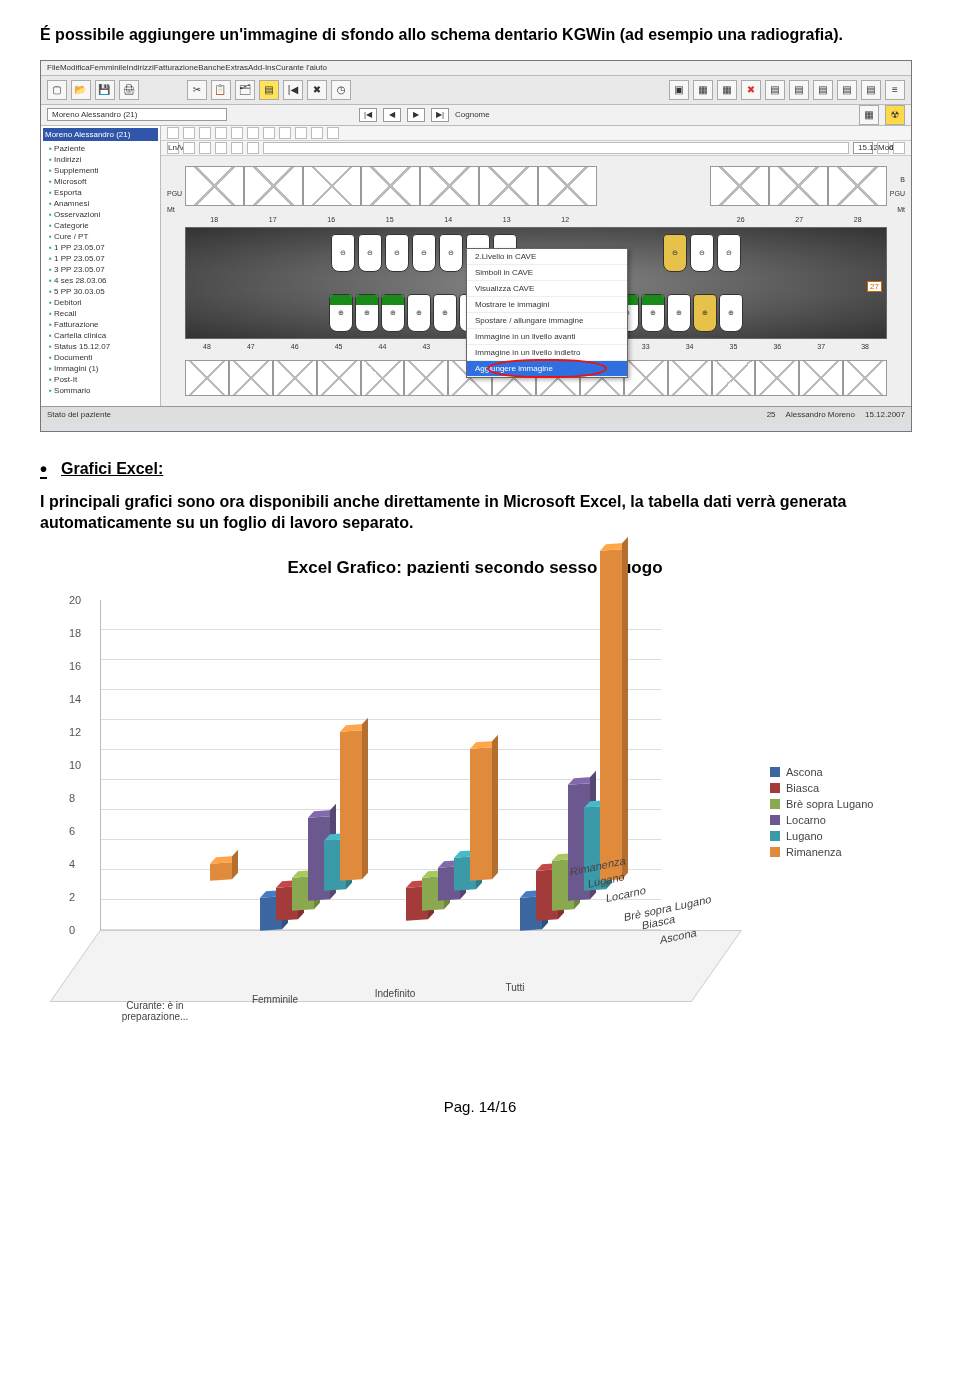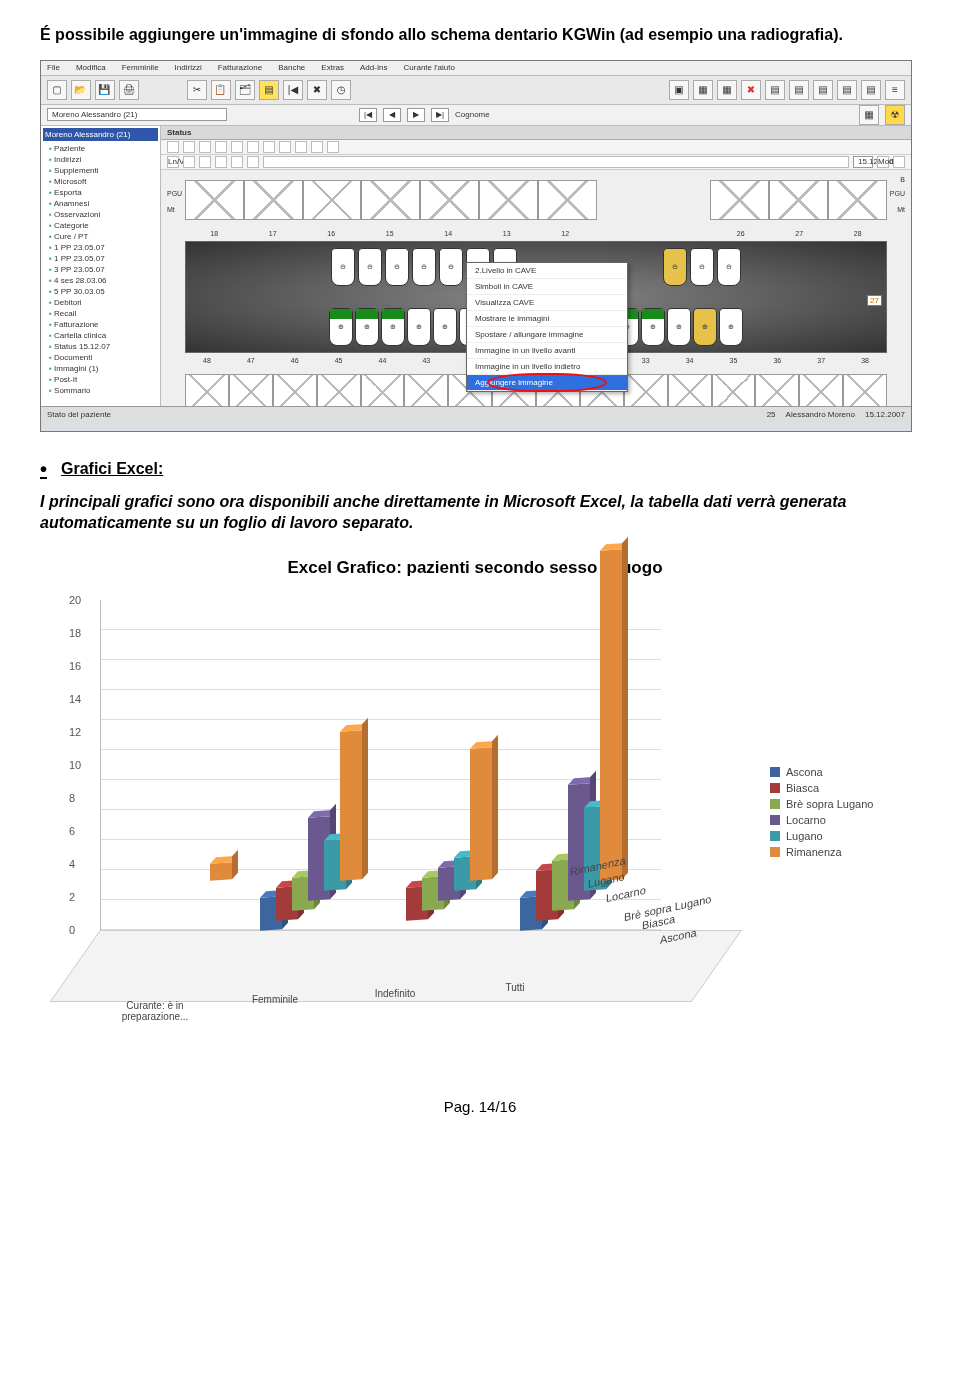--- a/index.html
+++ b/index.html
@@ -35,21 +35,21 @@
     align-items:center;
     padding:0 4px;
     font-size:8px;
     justify-content:space-between;
   }
   .menubar {
     height: 14px;
     background:#efefef;
     border-bottom:1px solid #bbb;
     display:flex;
-    gap:16px;
+    gap:0;
     padding:0 6px;
     align-items:center;
     font-size:8px;
   }
   .toolbar {
     height: 24px;
     background:#e9e9e9;
     border-bottom:1px solid #bbb;
     display:flex;
     gap:4px;
@@ -104,21 +104,21 @@
   .ctx-menu .hl{background:#2f6fe0;color:#fff;position:relative;}
   .ctx-menu .hl::after{content:"";position:absolute;left:20px;right:20px;top:-2px;bottom:-2px;border:2px solid #e11;border-radius:50%/60%;}
   .statusbar{height:16px;background:#dedede;border-top:1px solid #999;display:flex;align-items:center;justify-content:space-between;padding:0 6px;font-size:8px;}
   .side-label{position:absolute;font-size:7px;color:#333;}
 
   .bullet-heading{
     font-size:16px;font-weight:bold;text-decoration:underline;margin:26px 0 8px 0;
     display:flex;align-items:center;gap:14px;
   }
   .bullet-heading::before{content:"•";font-size:20px;text-decoration:none;display:inline-block;}
-  .p-body{font-size:16px;font-weight:bold;line-height:1.35;margin:10px 0 18px 0;font-style:italic;}
+  .p-body{font-size:16px;font-weight:bold;line-height:1.35;margin:10px 0 18px 0;}
 
   
   .excel-chart{
     width:870px;height:520px;border:0;background:#fff;position:relative;font-size:11px;color:#444;
   }
   .chart-title{
     text-align:center;font-weight:bold;color:#000;font-size:17px;padding-top:6px;
   }
   .plot{
     position:absolute;left:60px;top:48px;width:640px;height:400px;
@@ -229,21 +229,20 @@
           <li>Fatturazione</li>
           <li>Cartella clinica</li>
           <li>Status 15.12.07</li>
           <li>Documenti</li>
           <li>Immagini (1)</li>
           <li>Post-It</li>
           <li>Sommario</li>
         </ul>
     </div>
     <div class="main">
-      <div class="status-head">Status</div>
       <div class="mini-toolbar">
         <span></span>
           <span></span>
           <span></span>
           <span></span>
           <span></span>
           <span></span>
           <span></span>
           <span></span>
           <span></span>

